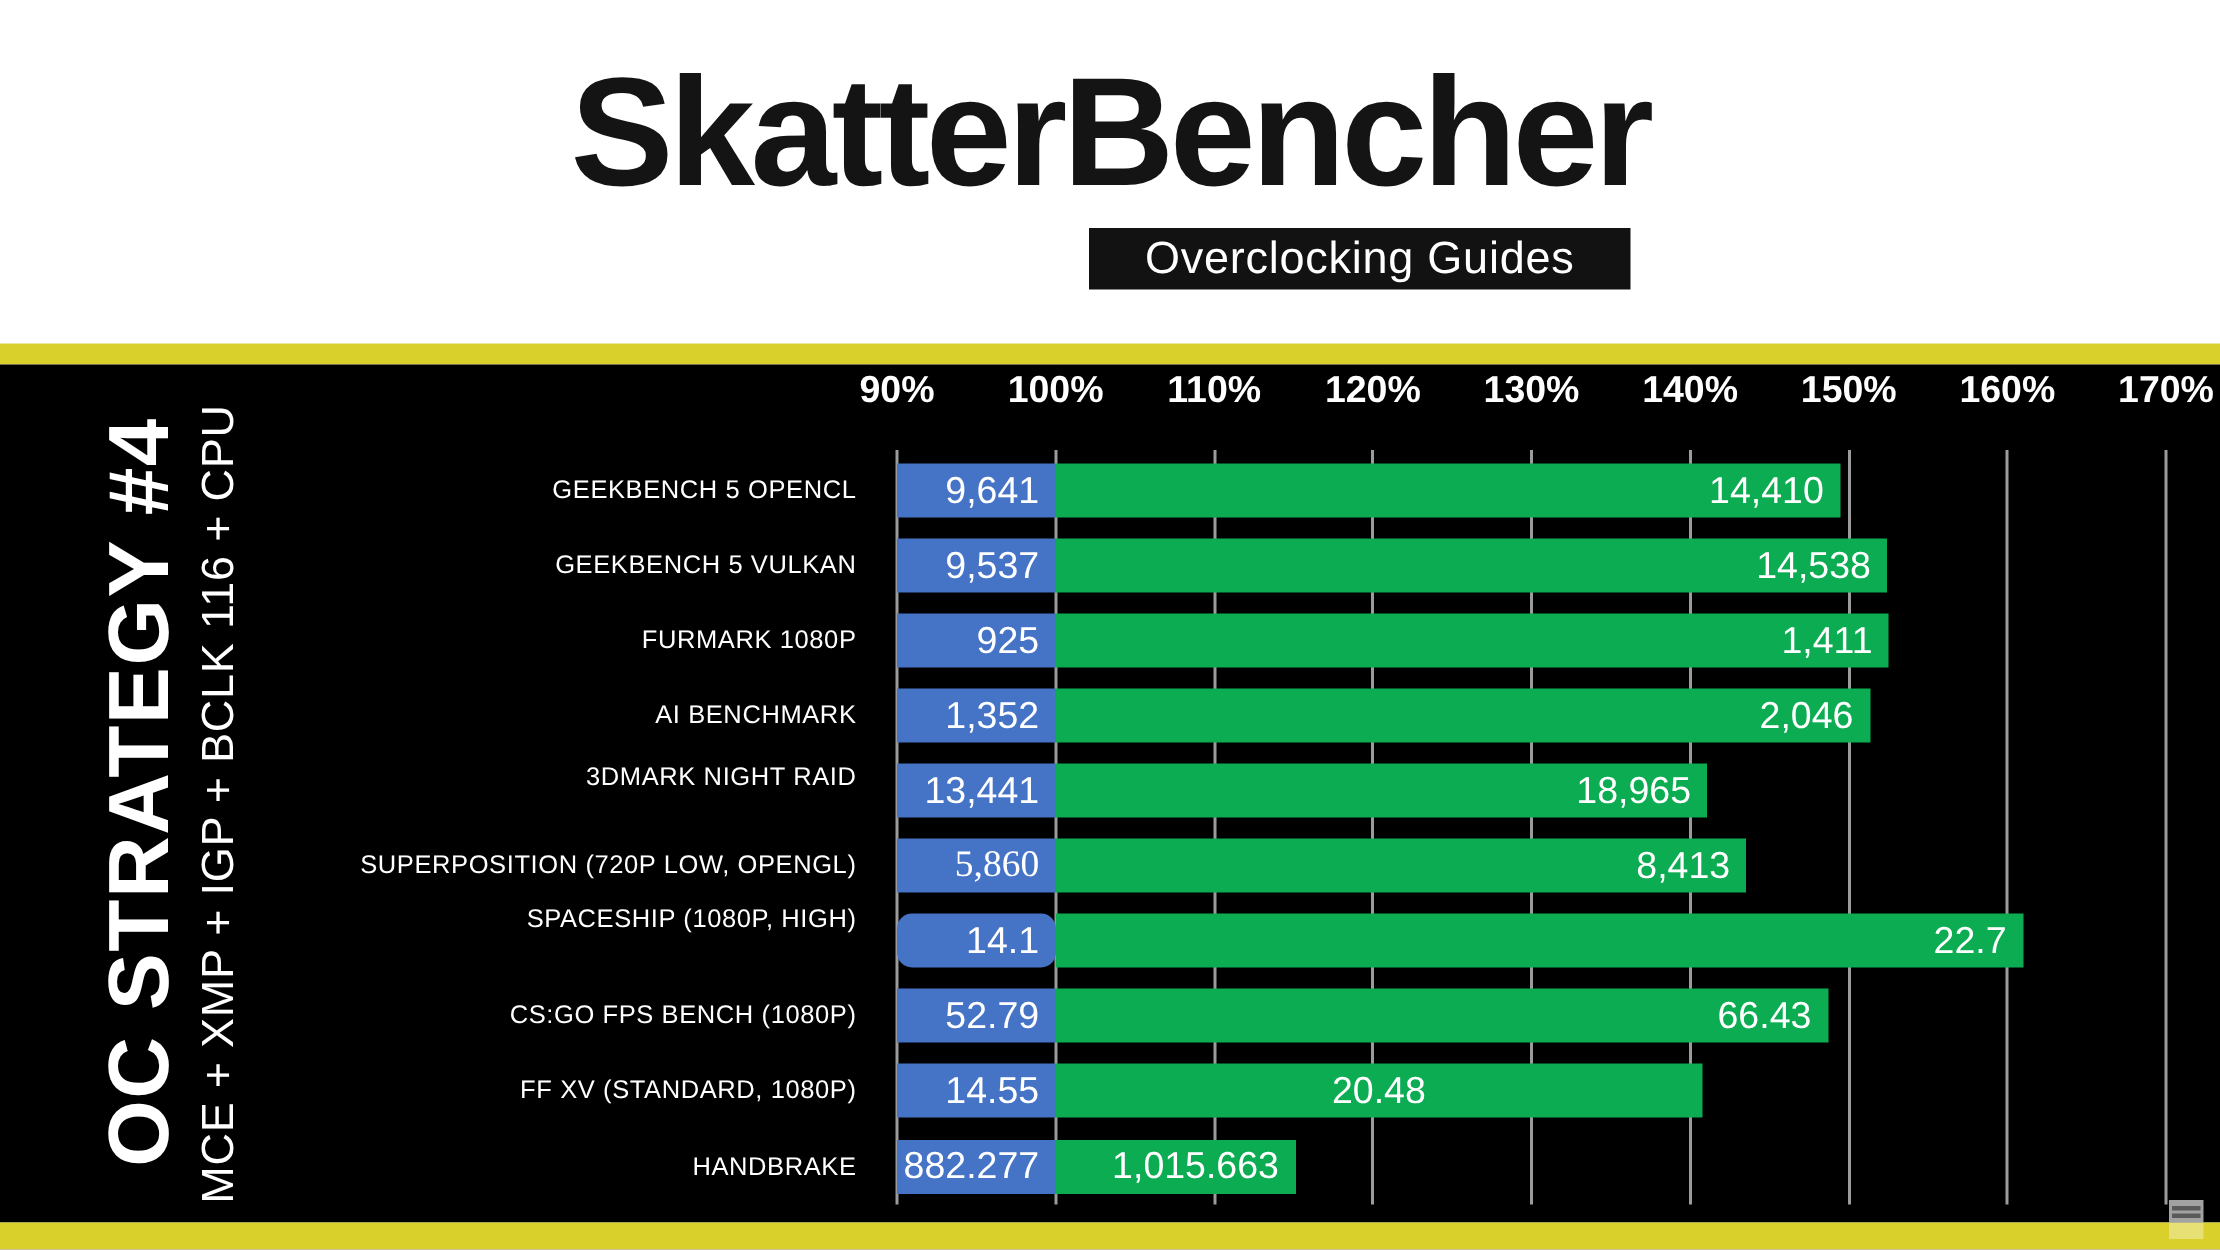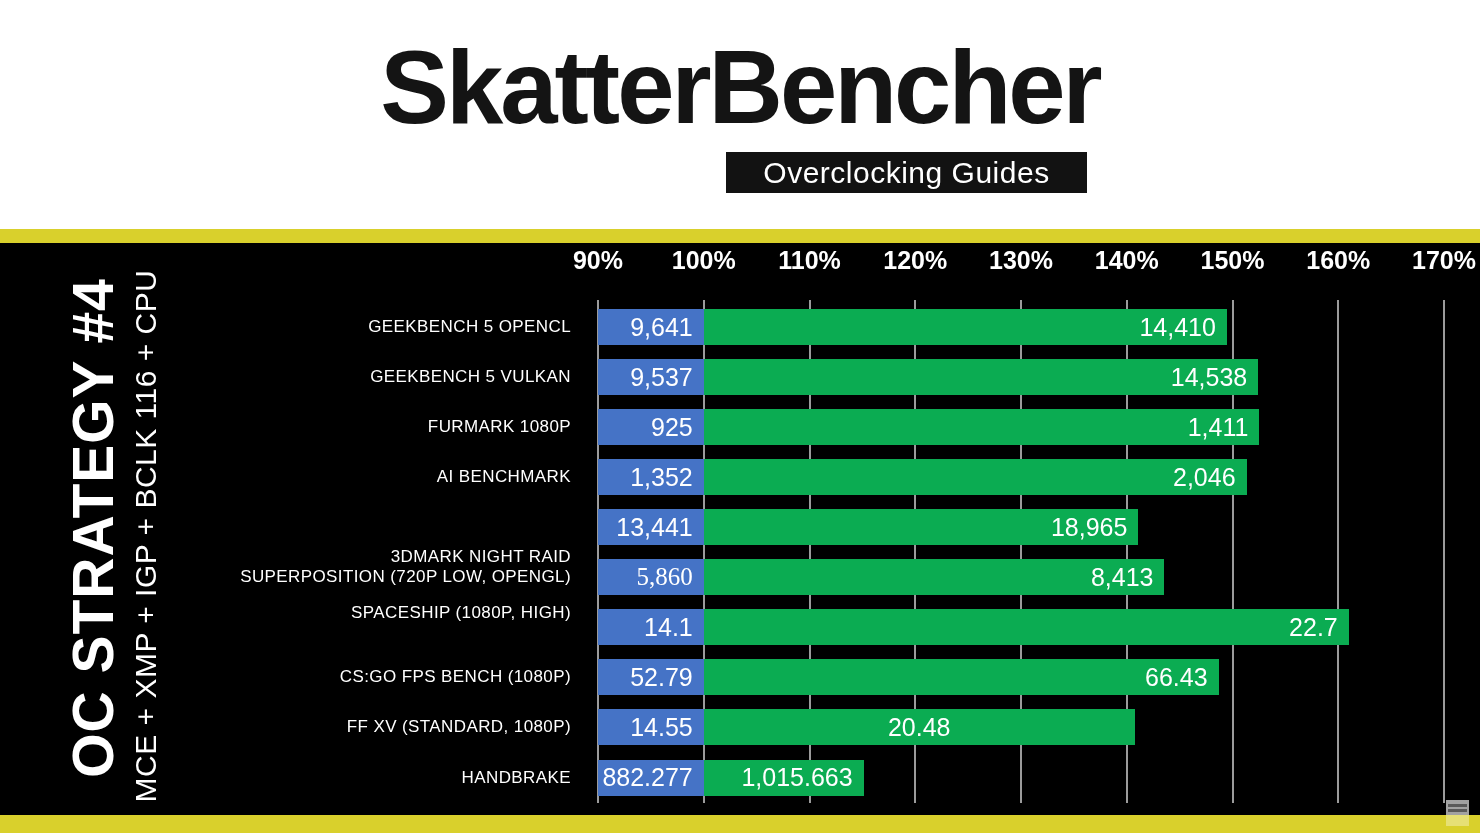--- a/index.html
+++ b/index.html
@@ -116,36 +116,36 @@
     <div class="bar end" style="top: 409.12px; left: 703.75px; width: 555.616px; background: rgb(11, 172, 82);">
       <div class="val">1,411</div>
     </div>
     <div class="cat-label" style="top: 459.18px;">AI BENCHMARK</div>
     <div class="bar end" style="top: 459.18px; left: 598px; width: 105.75px; background: rgb(69, 115, 198);">
       <div class="val">1,352</div>
     </div>
     <div class="bar end" style="top: 459.18px; left: 703.75px; width: 542.829px; background: rgb(11, 172, 82);">
       <div class="val">2,046</div>
     </div>
-    <div class="cat-label" style="top: 539px;">3DMARK NIGHT RAID</div>
+    <div class="cat-label" style="top: 500px;">3DMARK NIGHT RAID</div>
     <div class="bar end" style="top: 509.24px; left: 598px; width: 105.75px; background: rgb(69, 115, 198); text-align: right;">
       <div class="val">13,441</div>
     </div>
     <div class="bar end" style="top: 509.24px; left: 703.75px; width: 434.613px; background: rgb(11, 172, 82);">
       <div class="val">18,965</div>
     </div>
     <div class="cat-label" style="top: 559.3px;">SUPERPOSITION (720P LOW, OPENGL)</div>
     <div class="bar end" style="top: 559.3px; left: 598px; width: 105.75px; background: rgb(69, 115, 198); font-family: Liberation Serif, serif;">
       <div class="val">5,860</div>
     </div>
     <div class="bar end" style="top: 559.3px; left: 703.75px; width: 460.716px; background: rgb(11, 172, 82);">
       <div class="val">8,413</div>
     </div>
     <div class="cat-label" style="top: 595px;">SPACESHIP (1080P, HIGH)</div>
-    <div class="bar end" style="top: 609.36px; left: 598px; width: 105.75px; background: rgb(69, 115, 198);">
+    <div class="bar end" style="top: 609.36px; left: 598px; width: 105.75px; background: rgb(69, 115, 198); border-radius: 10px;">
       <div class="val">14.1</div>
     </div>
     <div class="bar end" style="top: 609.36px; left: 703.75px; width: 645px; background: rgb(11, 172, 82);">
       <div class="val">22.7</div>
     </div>
     <div class="cat-label" style="top: 659.42px;">CS:GO FPS BENCH (1080P)</div>
     <div class="bar end" style="top: 659.42px; left: 598px; width: 105.75px; background: rgb(69, 115, 198);">
       <div class="val">52.79</div>
     </div>
     <div class="bar end" style="top: 659.42px; left: 703.75px; width: 514.828px; background: rgb(11, 172, 82);">

